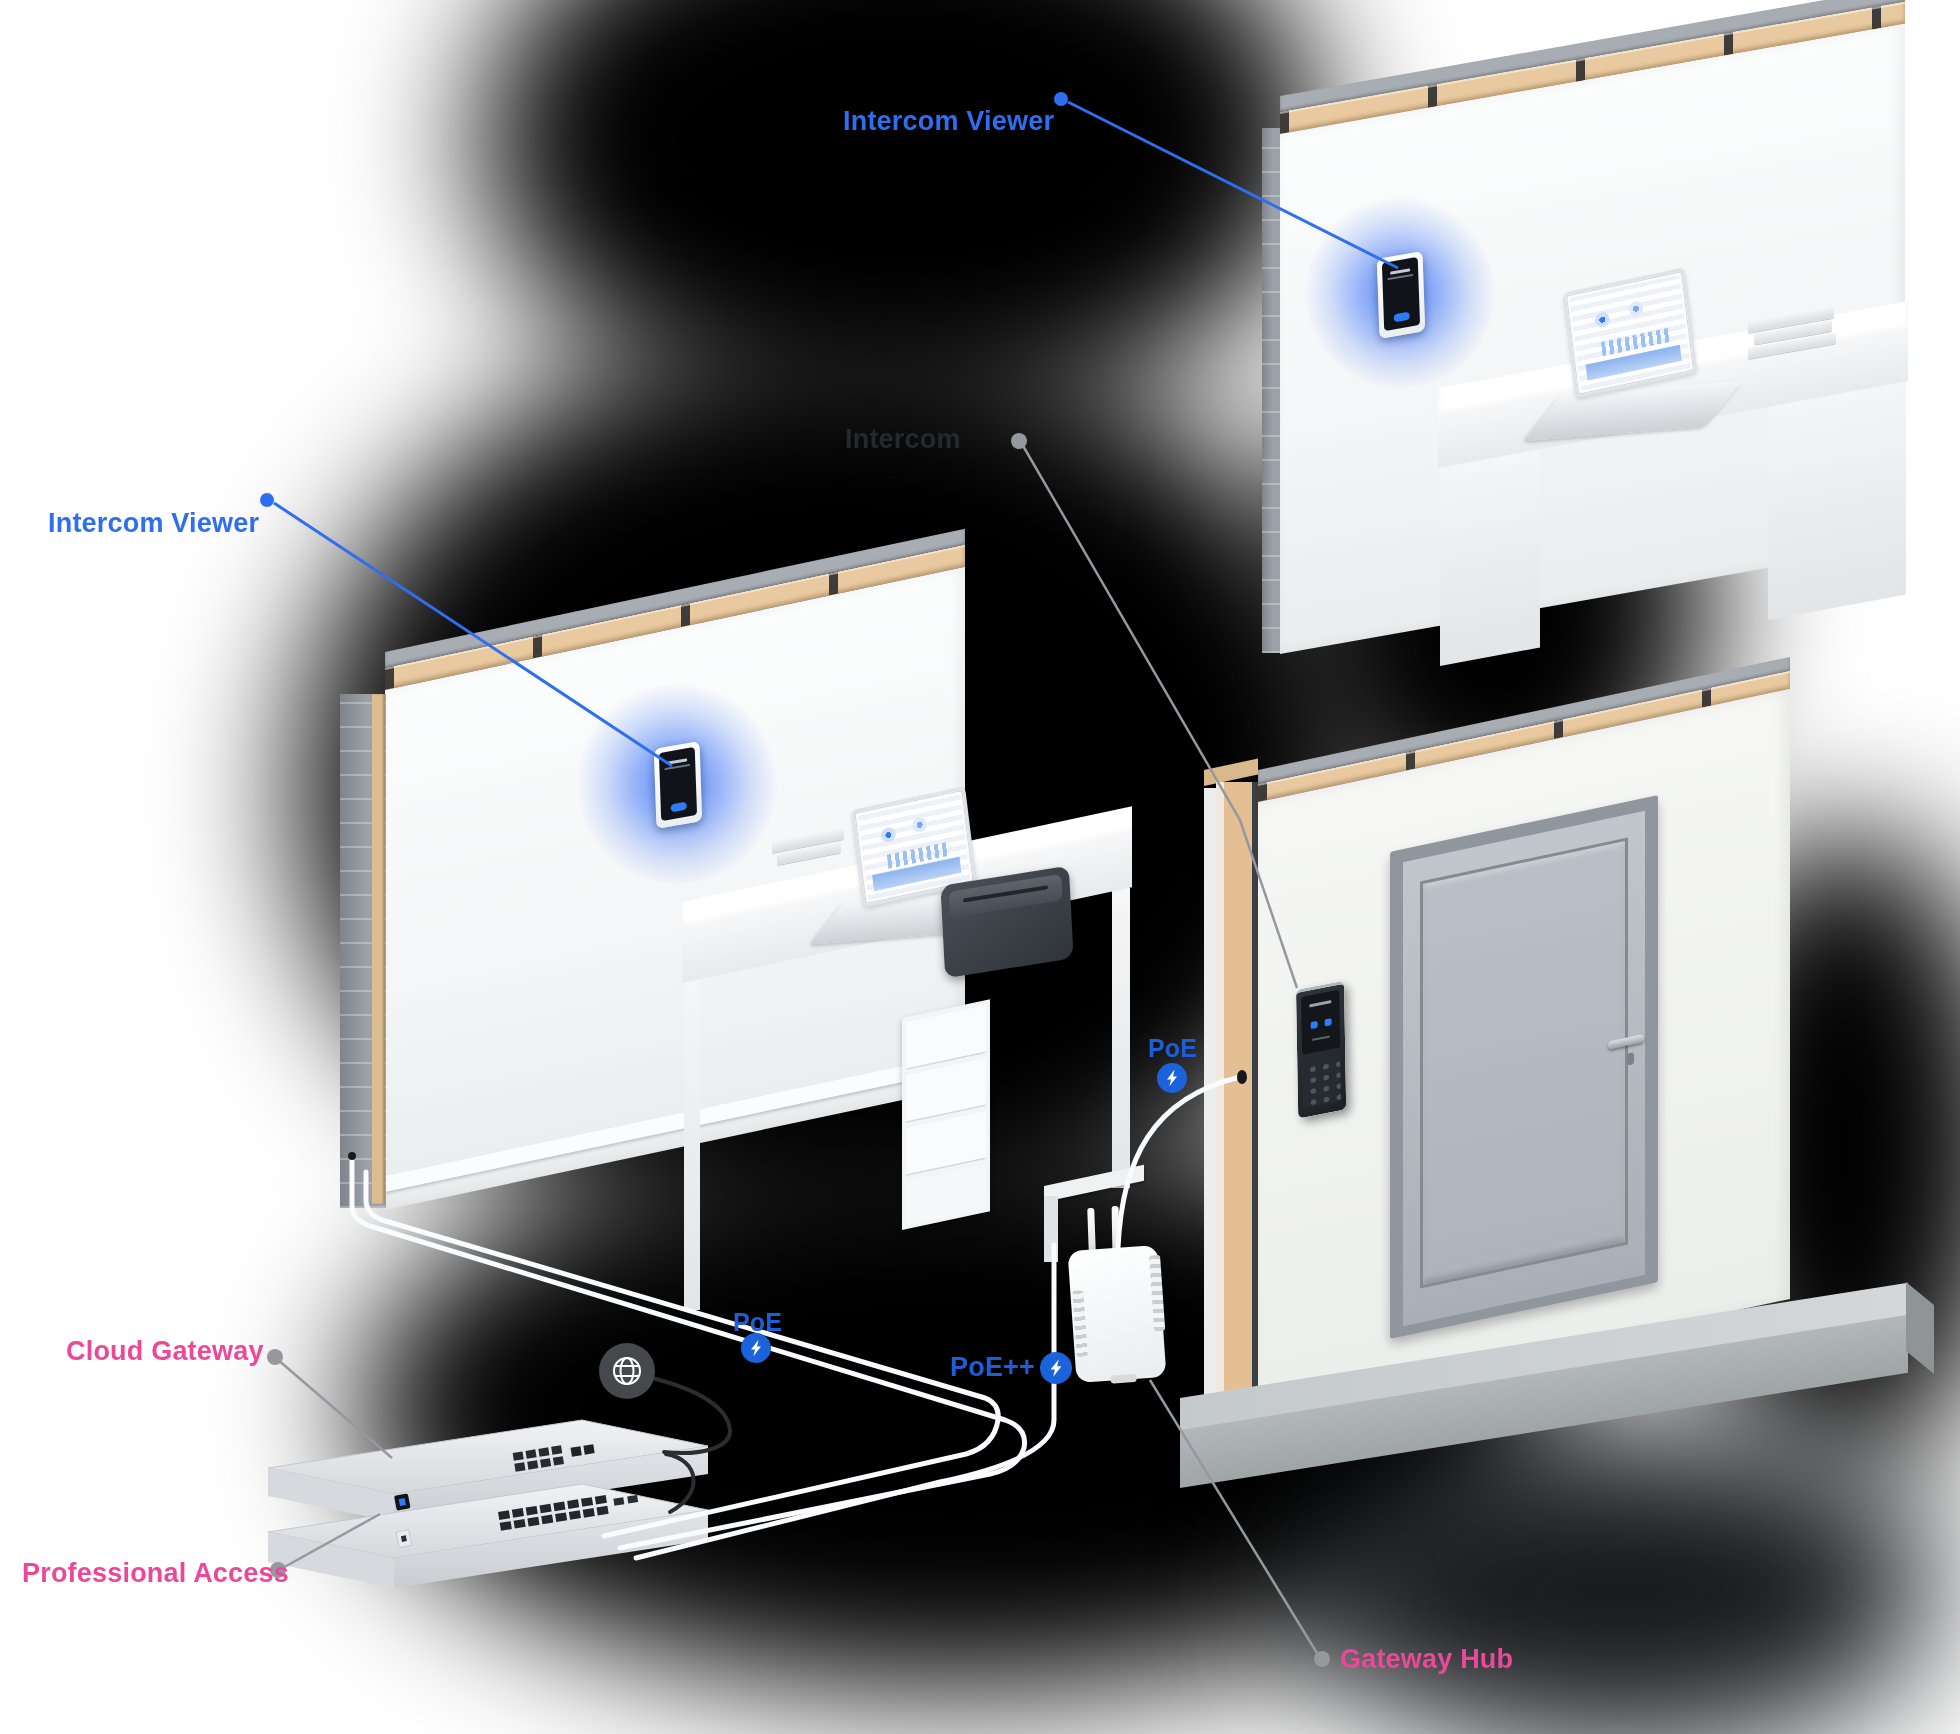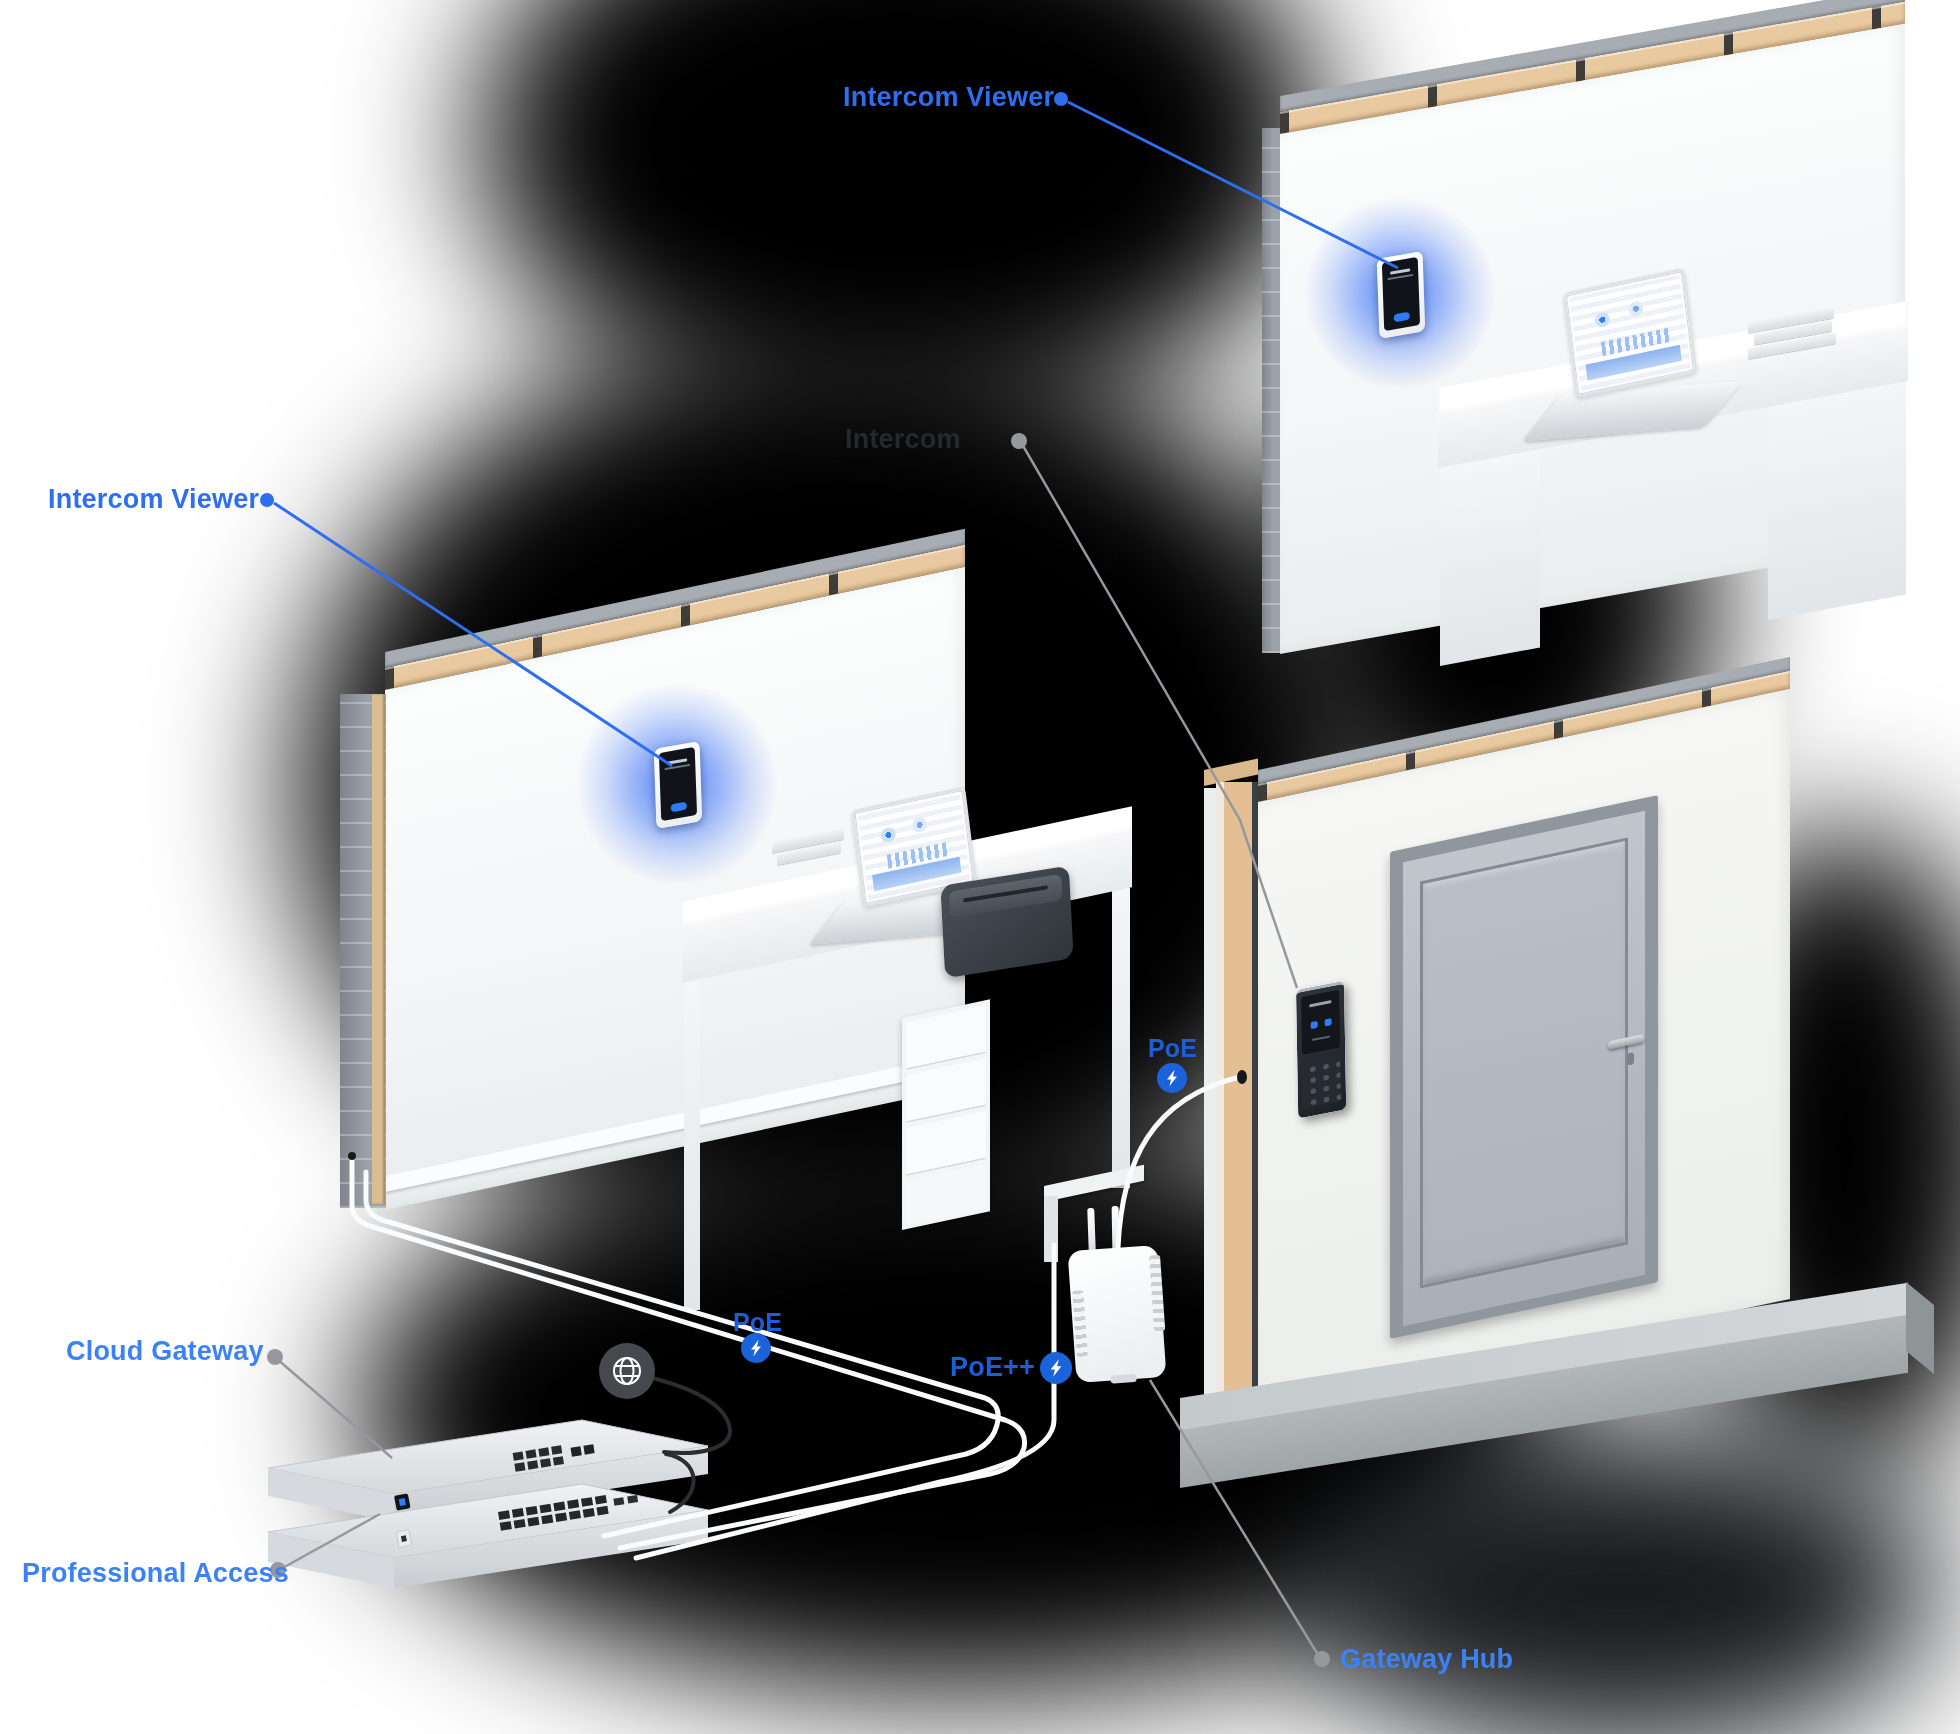--- a/index.html
+++ b/index.html
@@ -50,23 +50,23 @@
   
   #hub{width:90px;height:132px;border-radius:14px;background:linear-gradient(165deg,#ffffff,#e9edef);box-shadow:0 6px 12px rgba(0,0,0,.45);}
   .vent{position:absolute;width:11px;background:repeating-linear-gradient(0deg,#c9ced2 0 4px,#f2f4f5 4px 9px);border-radius:3px;}
   .stem{position:absolute;width:7px;background:linear-gradient(180deg,#fff,#dde1e4);border-radius:3px;box-shadow:0 1px 2px rgba(0,0,0,.3);}
   
   #printer{width:130px;height:92px;background:linear-gradient(150deg,#4a5058,#2f343a);border-radius:12px;box-shadow:0 4px 8px rgba(0,0,0,.35);}
   #printer .ptop{position:absolute;left:8px;right:8px;top:7px;height:26px;background:linear-gradient(#5d646c,#474d55);border-radius:7px;}
   #printer .pslot{position:absolute;left:22px;right:22px;top:16px;height:4px;background:#22262b;border-radius:2px;}
   
   .lbl{position:absolute;font-weight:bold;font-size:27px;letter-spacing:.2px;white-space:nowrap;z-index:60;}
-  .lbl.blue{color:#2e6ef0;}
+  .lbl.blue{color:#2e6ef0;margin-top:24px;}
   .lbl.dark{color:#26282d;}
-  .lbl.black{color:#3b82f6;text-align:center;}
+  .lbl.black{color:#ec4899;text-align:center;}
   .lbl.poe{font-size:25px;color:#1d5ed8;}
   svg.overlay{position:absolute;left:0;top:0;z-index:40;}
 </style>
 </head>
 <body>
 
 <div id="canvas">
 
   <div class="blob" style="left:480px;top:-140px;width:840px;height:560px;"></div>
   <div class="blob" style="left:300px;top:330px;width:1080px;height:920px;"></div>

